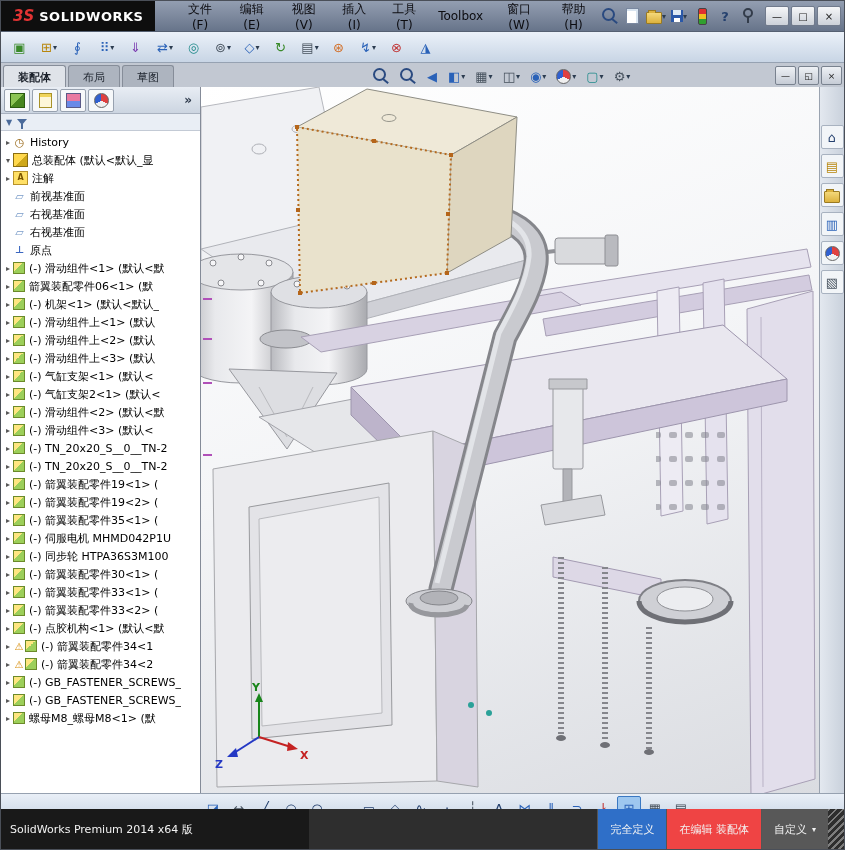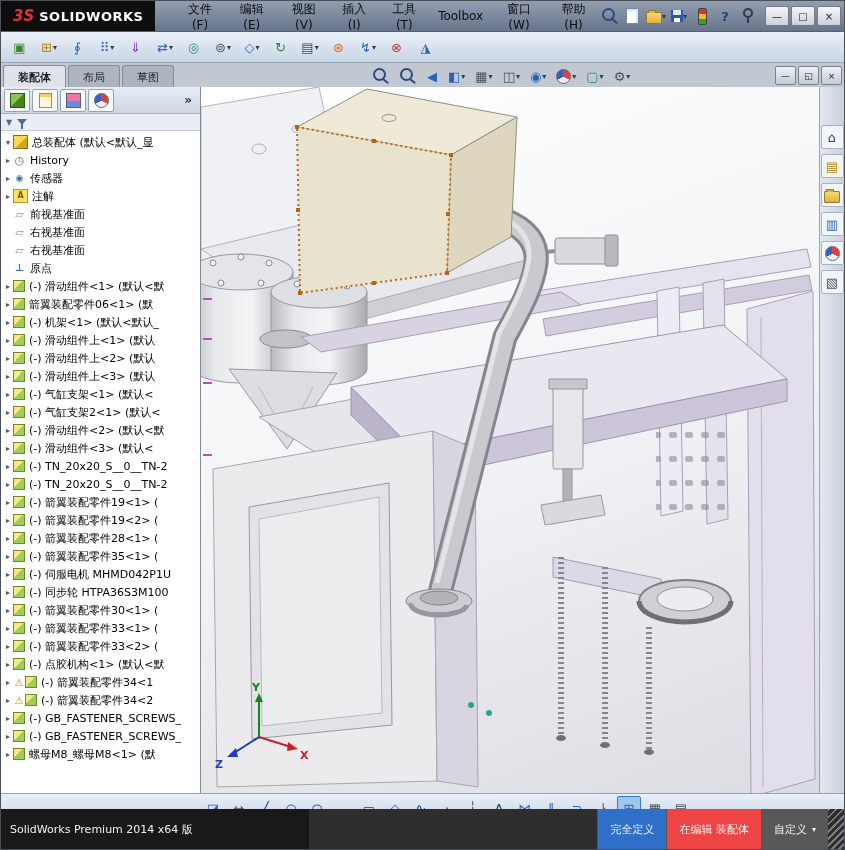--- a/index.html
+++ b/index.html
@@ -314,40 +314,34 @@
           </div>
         <div class="chev">»</div>
       </div>
       <div class="filterrow">
         <span>▼</span>
         <span class="icon-funnel"></span>
       </div>
       <div class="tree">
 
       <div class="trow">
+            <span class="tarrow r"></span>
+
+            <span class="tico i-clock"></span>
+            <span class="tlabel">History</span>
+          </div>
+          <div class="trow">
             <span class="tarrow d"></span>
 
             <span class="tico i-root"></span>
             <span class="tlabel">总装配体 (默认&lt;默认_显</span>
           </div>
           <div class="trow">
             <span class="tarrow r"></span>
 
-            <span class="tico i-clock"></span>
-            <span class="tlabel">History</span>
-          </div>
-          <div class="trow">
-            <span class="tarrow r"></span>
-
-            <span class="tico i-sensor"></span>
-            <span class="tlabel">传感器</span>
-          </div>
-          <div class="trow">
-            <span class="tarrow r"></span>
-
             <span class="tico i-ann"></span>
             <span class="tlabel">注解</span>
           </div>
           <div class="trow">
             <span class="tarrow"></span>
 
             <span class="tico i-plane"></span>
             <span class="tlabel">前视基准面</span>
           </div>
           <div class="trow">
@@ -444,26 +438,20 @@
             <span class="tarrow r"></span>
 
             <span class="tico i-comp"></span>
             <span class="tlabel">(-) 箭翼装配零件19&lt;1&gt; (</span>
           </div>
           <div class="trow">
             <span class="tarrow r"></span>
 
             <span class="tico i-comp"></span>
             <span class="tlabel">(-) 箭翼装配零件19&lt;2&gt; (</span>
-          </div>
-          <div class="trow">
-            <span class="tarrow r"></span>
-
-            <span class="tico i-comp"></span>
-            <span class="tlabel">(-) 箭翼装配零件28&lt;1&gt; (</span>
           </div>
           <div class="trow">
             <span class="tarrow r"></span>
 
             <span class="tico i-comp"></span>
             <span class="tlabel">(-) 箭翼装配零件35&lt;1&gt; (</span>
           </div>
           <div class="trow">
             <span class="tarrow r"></span>
 

